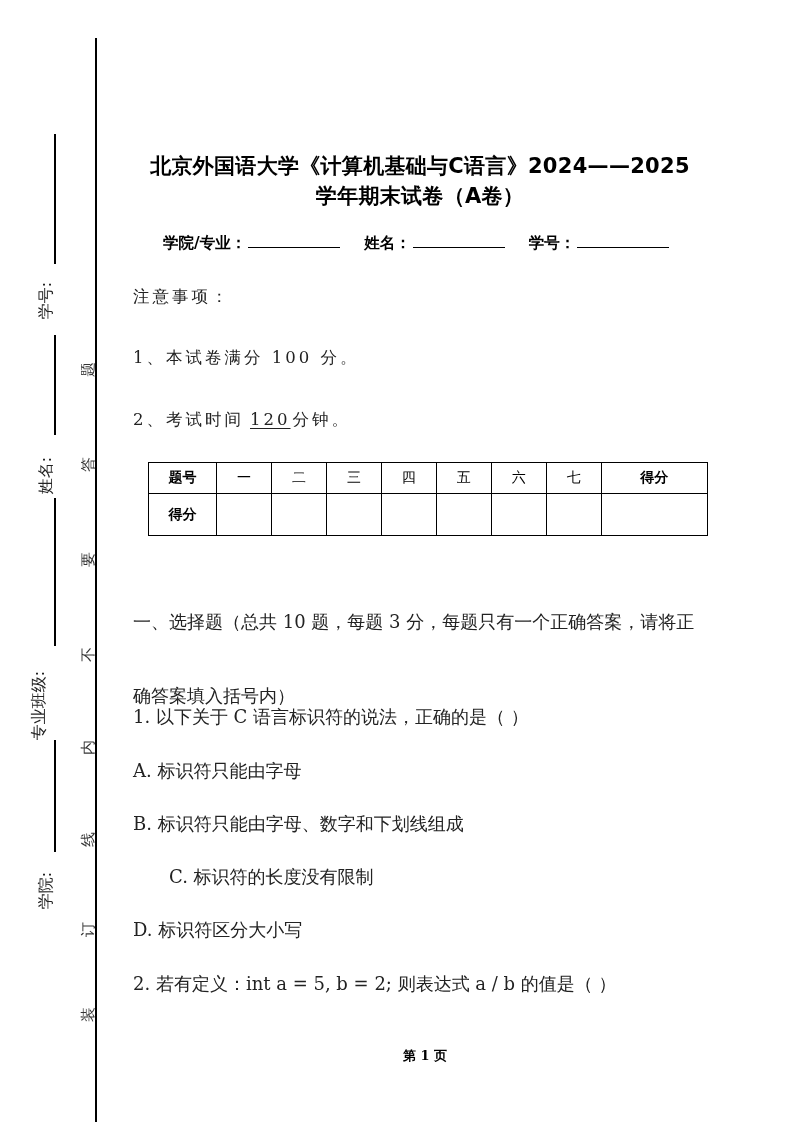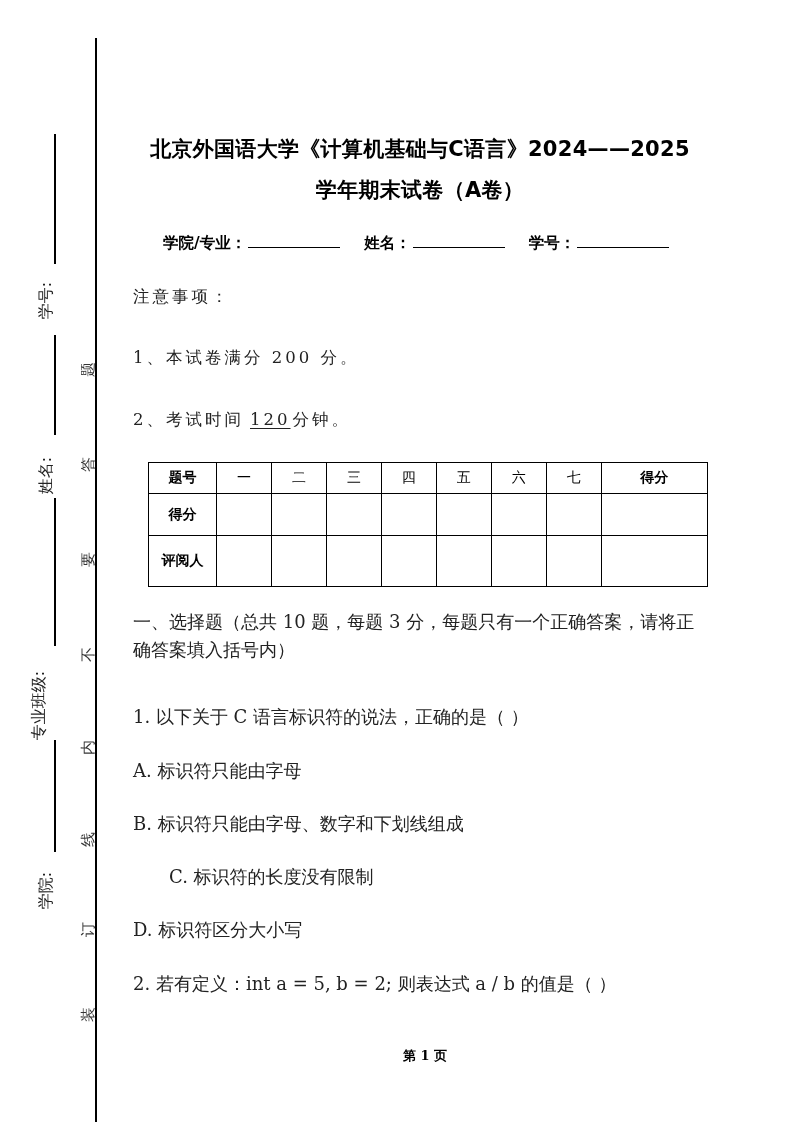--- a/index.html
+++ b/index.html
@@ -9,23 +9,23 @@
   
   .bind-line { position: absolute; left: 95px; top: 38px; width: 2px; height: 1084px; background: #000; }
   .seg { position: absolute; left: 54px; width: 1.5px; background: #000; }
   .rot { position: absolute; transform: rotate(-90deg); transform-origin: center center; white-space: nowrap;
          font-family: "DejaVu Sans", "Liberation Sans", sans-serif; font-size: 16px; color: #222; }
   .vchar { position: absolute; left: 81px; transform: rotate(-90deg); font-size: 15px; color: #333;
            font-family: "DejaVu Serif", serif; }
 
   
   .title { position: absolute; left: 120px; width: 600px; text-align: center; font-weight: bold;
-           font-family: "DejaVu Sans", "Liberation Sans", sans-serif; font-size: 21px; letter-spacing: 0.3px; color: #000; }
+           font-family: "DejaVu Sans", "Liberation Sans", sans-serif; font-size: 21px; letter-spacing: 0.3px; color: #000; margin-top: 17px; }
   .t1 { top: 135px; }
-  .t2 { top: 176px; }
+  .t2 { top: 165px; }
 
   .info { position: absolute; top: 231px; left: 163px; font-weight: bold; font-size: 15.5px;
           font-family: "DejaVu Sans", "Liberation Sans", sans-serif; display: flex; gap: 24px; color: #000; }
   .info .blank { display: inline-block; width: 92px; border-bottom: 1.5px solid #000; height: 17px; margin-left: 2px; }
 
   .p { position: absolute; left: 133px; font-size: 16.5px; letter-spacing: 3px; color: #222; }
   .u { text-decoration: underline; text-underline-offset: 3px; padding: 0 2px 0 6px; }
 
   table.score { position: absolute; left: 148px; top: 462px; border-collapse: collapse; width: 560px;
                 font-family: "DejaVu Sans", "Liberation Sans", sans-serif; }
@@ -64,21 +64,21 @@
 <div class="title t1">北京外国语大学《计算机基础与C语言》2024——2025</div>
 <div class="title t2">学年期末试卷（A卷）</div>
 
 <div class="info">
   <span><span>学院/专业：</span><span class="blank"></span></span>
   <span><span>姓名：</span><span class="blank"></span></span>
   <span><span>学号：</span><span class="blank"></span></span>
 </div>
 
 <div class="p" style="top:286px;">注意事项：</div>
-<div class="p" style="top:347px;">1、本试卷满分 200 分。</div>
+<div class="p" style="top:347px;">1、本试卷满分 100 分。</div>
 <div class="p" style="top:409px;"><span>2、考试时间</span><span class="u">120</span><span>分钟。</span></div>
 
 <table class="score">
   <tbody>
       <tr class="h">
     <td class="b first">题号</td>
     <td>一</td>
     <td>二</td>
     <td>三</td>
     <td>四</td>
@@ -91,36 +91,25 @@
     <td class="b">得分</td>
     <td></td>
     <td></td>
     <td></td>
     <td></td>
     <td></td>
     <td></td>
     <td></td>
     <td></td>
   </tr>
-  <tr class="r2">
-    <td class="b">评阅人</td>
-    <td></td>
-    <td></td>
-    <td></td>
-    <td></td>
-    <td></td>
-    <td></td>
-    <td></td>
-    <td></td>
-  </tr>
 </tbody>
   </table>
 
 <div class="q" style="top:610px;">一、选择题（总共 10 题，每题 3 分，每题只有一个正确答案，请将正</div>
-<div class="q" style="top:638px;">确答案填入括号内）</div>
+<div class="q" style="top:684px;">确答案填入括号内）</div>
 <div class="q" style="top:705px;">1. 以下关于 C 语言标识符的说法，正确的是（   ）</div>
 <div class="q" style="top:759px;">A. 标识符只能由字母</div>
 <div class="q" style="top:812px;">B. 标识符只能由字母、数字和下划线组成</div>
 <div class="q" style="top:865px;margin-left:36px;">C. 标识符的长度没有限制</div>
 <div class="q" style="top:918px;">D. 标识符区分大小写</div>
 <div class="q" style="top:972px;">2. 若有定义：int a = 5, b = 2; 则表达式 a / b 的值是（   ）</div>
 
 <div style="position:absolute;top:1047px;left:0;width:850px;text-align:center;font-weight:bold;font-size:13px;font-family:'DejaVu Serif',serif;color:#000;">第 1 页</div>
 
 </body></html>

